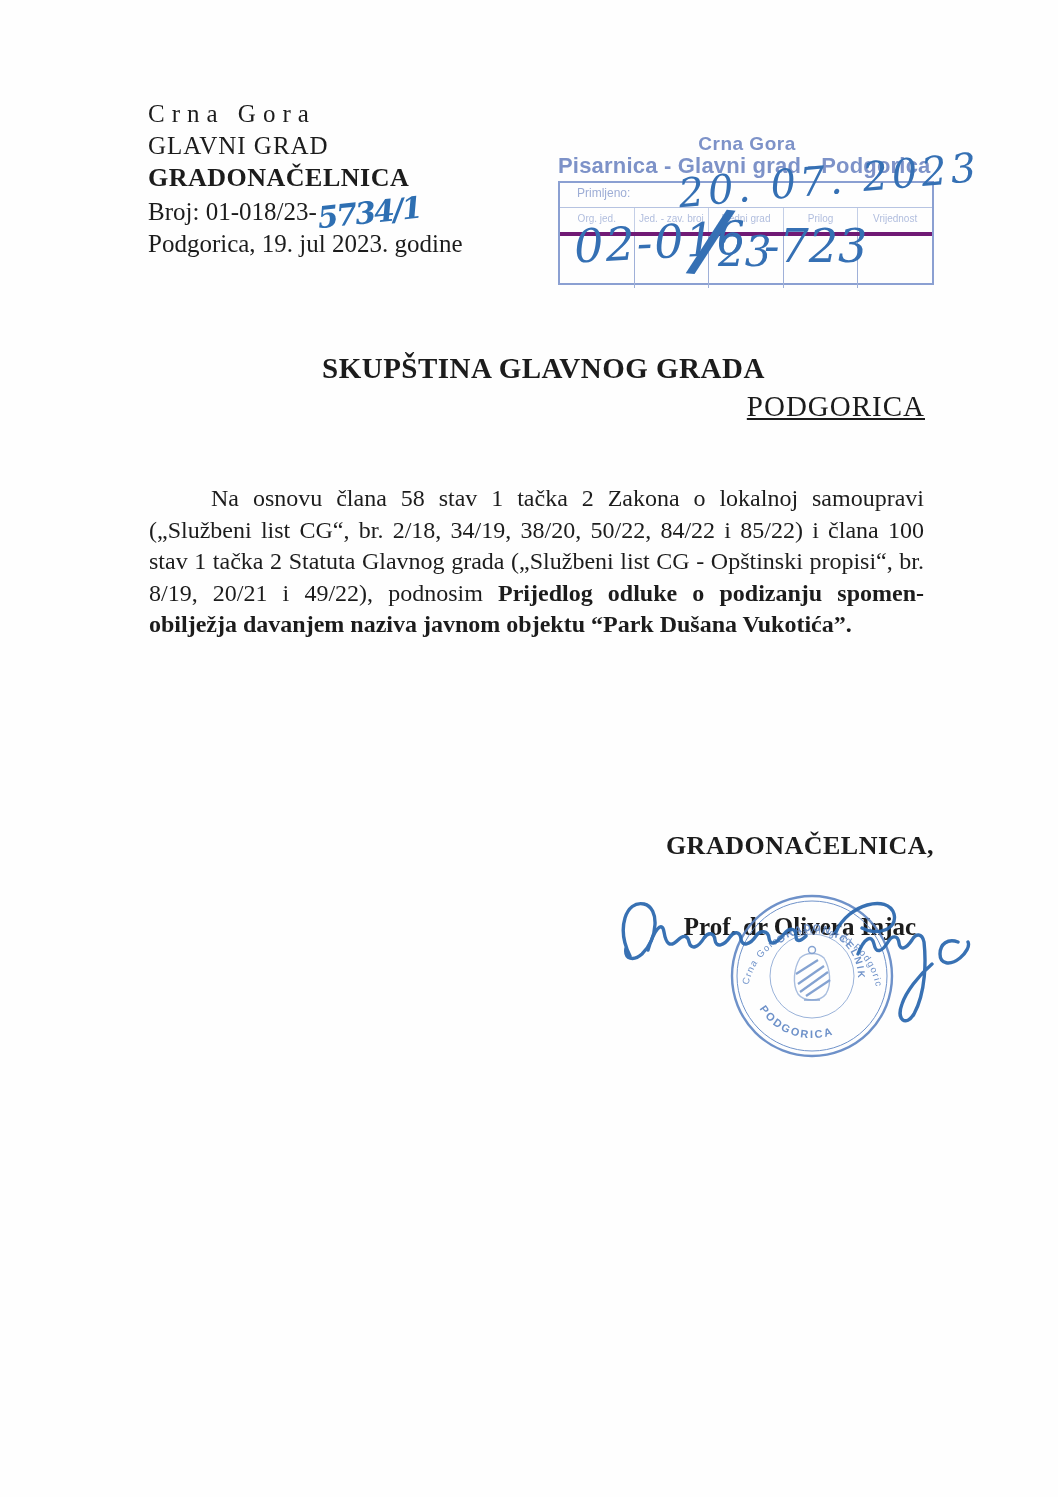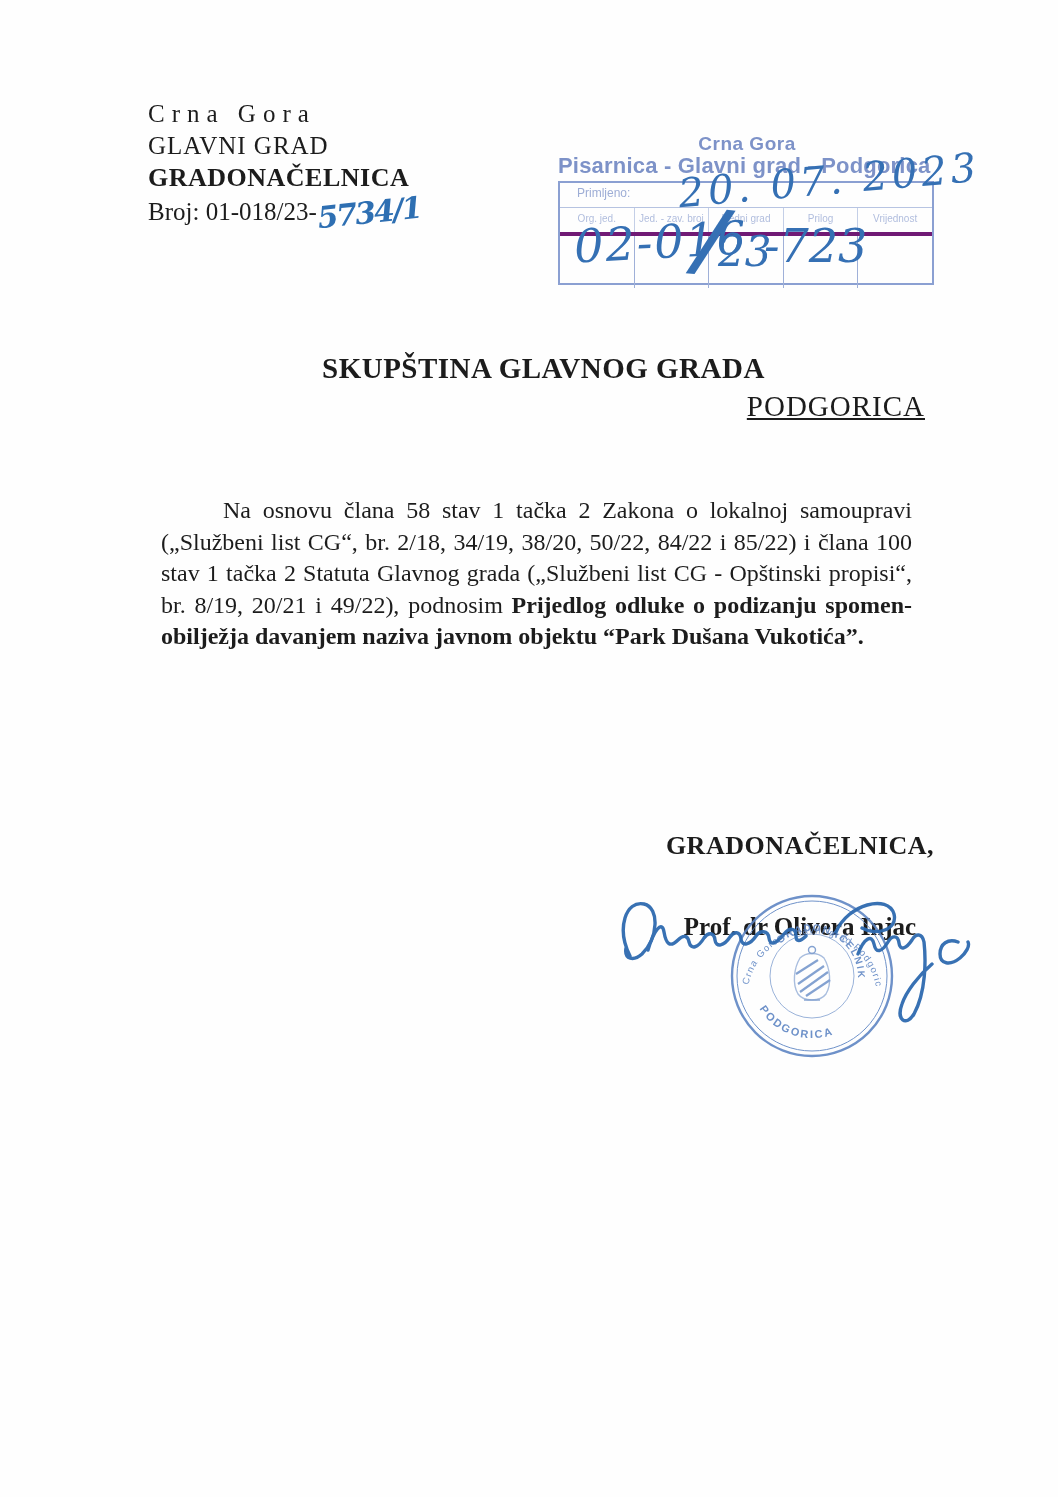--- a/index.html
+++ b/index.html
@@ -39,40 +39,41 @@
   .rs-hw-orgjed{left:14px;top:32px;font-size:46px;transform:rotate(-3deg);letter-spacing:2px;}
   .rs-hw-slash{left:136px;top:8px;font-size:82px;transform:rotate(6deg);font-weight:bold;}
   .rs-hw-redni{left:158px;top:44px;font-size:42px;}
   .rs-hw-prilog{left:204px;top:36px;font-size:46px;}
   
   .doc-title1{position:absolute;left:322px;top:352px;font-weight:bold;font-size:29px;letter-spacing:.5px;}
   .doc-title2{position:absolute;right:133px;top:390px;font-size:29px;text-decoration:underline;letter-spacing:1px;}
   
   .body-text{position:absolute;left:145px;top:479px;width:783px;
     font-size:24px;line-height:31.5px;text-align:justify;}
-  .body-text p{margin:16px;text-indent:62px;}
+  .body-text p{margin:4px;text-indent:62px;}
   .b{font-weight:bold;}
   
   .sig-role{position:absolute;left:650px;top:831px;width:300px;text-align:center;
     font-weight:bold;font-size:26px;letter-spacing:.5px;}
   .sig-name{position:absolute;left:650px;top:871px;width:300px;text-align:center;
     font-weight:bold;font-size:25px;margin-top:42px;}
   .seal-svg{position:absolute;left:728px;top:892px;opacity:.88;}
   .sig-svg{position:absolute;left:596px;top:880px;}
 </style>
 </head>
 <body>
 
 <div class="page">
 
   <div class="header-block">
     <div class="hd-country">Crna Gora</div>
     <div class="hd-admin">GLAVNI GRAD</div>
     <div class="hd-office">GRADONAČELNICA</div>
     <div class="hd-ref"><span>Broj: 01-018/23-</span><span class="hw">5734/1</span></div>
+    <div class="hd-date">Podgorica, 19. jul 2023. godine</div>
   </div>
 
   <div class="reg-stamp">
     <div class="rs-title">Crna Gora</div>
     <div class="rs-subtitle">Pisarnica - Glavni grad - Podgorica</div>
     <div class="rs-table">
       <div class="rs-row1">Primljeno:</div>
       <div class="rs-cols">
         <div class="rs-col">Org. jed.</div>
         <div class="rs-col">Jed. - zav. broj</div>

